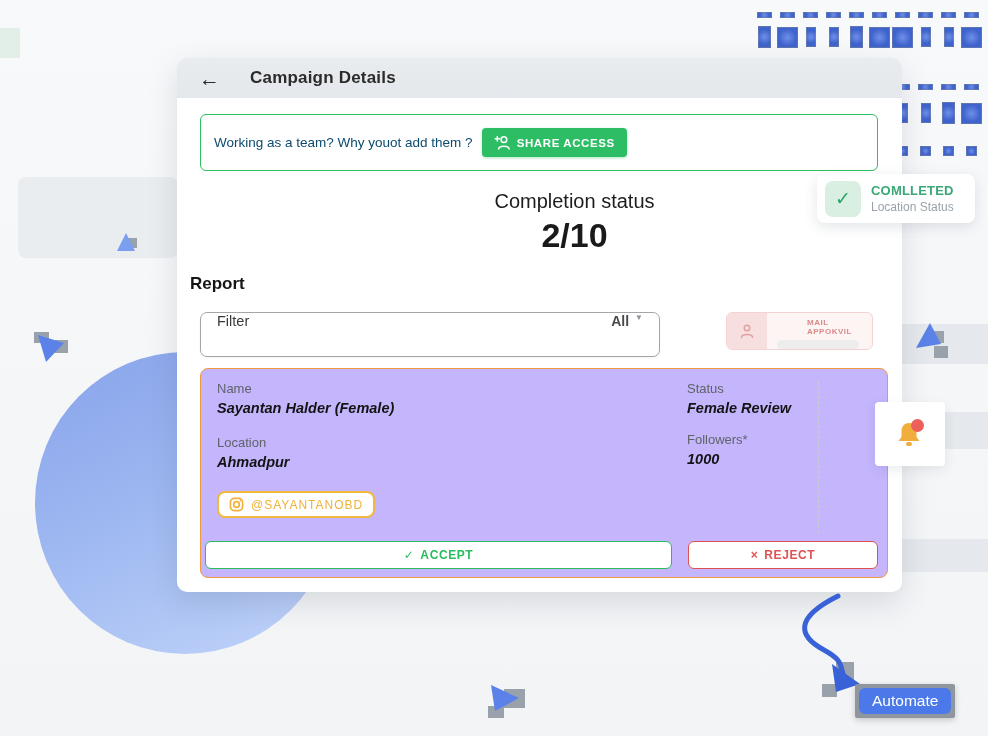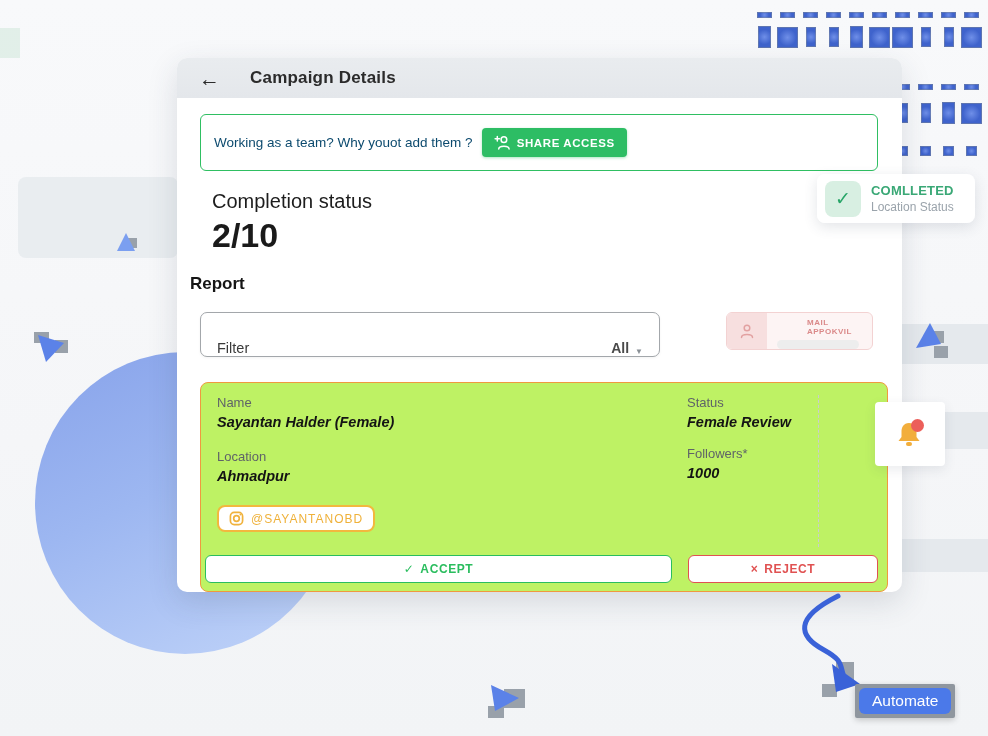--- a/index.html
+++ b/index.html
@@ -41,41 +41,41 @@
   .back-arrow { font-size:21px; color:#2b2b2b; cursor:pointer; line-height:1; }
   .panel-title { font-size:17px; font-weight:bold; color:#2b2b2b; letter-spacing:.2px; }
 
   .banner { position:absolute; left:23px; top:56px; width:678px; height:57px; border:1px solid #2fbf62; border-radius:6px;
             background:#fff; display:flex; align-items:center; padding-left:13px; gap:9px; }
   .banner-msg { font-size:13.5px; color:#0c4a6e; }
   .share-btn { background:#2dbd64; color:#fff; border:none; border-radius:4px; font-size:11.5px; font-weight:bold;
                letter-spacing:.6px; padding:6px 12px; display:flex; align-items:center; gap:6px; cursor:pointer;
                font-family:inherit; box-shadow:0 1px 3px rgba(45,189,100,.4); }
 
-  .completion { position:absolute; left:0; right:0; top:132px; transform:translateX(35px); }
+  .completion { position:absolute; left:0; right:0; top:132px; text-align:center; transform:translateX(35px); }
   .completion-label { font-size:20px; color:#1d1d1d; font-weight:500; }
   .completion-value { font-size:34px; color:#1a1a1a; font-weight:700; margin-top:3px; }
 
   .report-title { position:absolute; left:13px; top:216px; font-size:17px; font-weight:600; color:#151515; }
 
   .filter-bar { position:absolute; left:23px; top:254px; width:460px; height:45px; background:#fff; border:1px solid #a3a7ab;
-                border-radius:7px; display:flex; align-items:flex-end; padding:0 16px; box-shadow:0 1px 3px rgba(0,0,0,.05); cursor:pointer; }
+                border-radius:7px; display:flex; align-items:flex-start; padding:0 16px; box-shadow:0 1px 3px rgba(0,0,0,.05); cursor:pointer; }
   .filter-label { font-size:14.5px; color:#3a3a3a; font-weight:500; }
   .filter-spacer { flex:1; }
   .filter-value { font-size:14px; color:#4a4a4a; font-weight:600; }
   .filter-caret { font-size:8px; color:#8a9096; margin-left:6px; }
 
   .mail-pill { position:absolute; left:549px; top:254px; width:147px; height:38px; background:#fdf4f4; border:1px solid #f2cfcf;
                border-radius:6px; display:flex; overflow:hidden; opacity:.92; }
   .mail-ico { width:40px; background:#f7dddd; display:flex; align-items:center; justify-content:center; }
   .mail-body { flex:1; padding:5px 0 0 10px; }
   .mail-title { font-size:8px; font-weight:bold; color:#d87f7f; letter-spacing:.5px;padding-left:30px; }
   .mail-skel { width:82px; height:9px; background:#ececec; border-radius:5px; margin-top:4px; }
 
-  .report-card { position:absolute; left:23px; top:324px; width:688px; height:210px; border:1.5px solid #f0993f; border-radius:8px; background:#bef264; }
+  .report-card { position:absolute; left:23px; top:310px; width:688px; height:210px; border:1.5px solid #f0993f; border-radius:8px; background:#c4b5fd; }
   .fld-label { font-size:13px; color:#5f6368; }
   .fld-value { font-size:14.5px; font-weight:bold; color:#141414; margin-top:4px;font-style:italic; }
   .fld { position:absolute; }
   .fld-name { left:16px; top:12px; }
   .fld-location { left:16px; top:66px; }
   .fld-status { left:486px; top:12px; }
   .fld-followers { left:486px; top:63px; }
   .card-divider { position:absolute; left:617px; top:12px; height:152px; border-left:1px dashed #c9ccd0; }
 
   .insta-badge { position:absolute; left:16px; top:122px; border:2px solid #f2b83e; border-radius:8px; padding:4px 10px;

